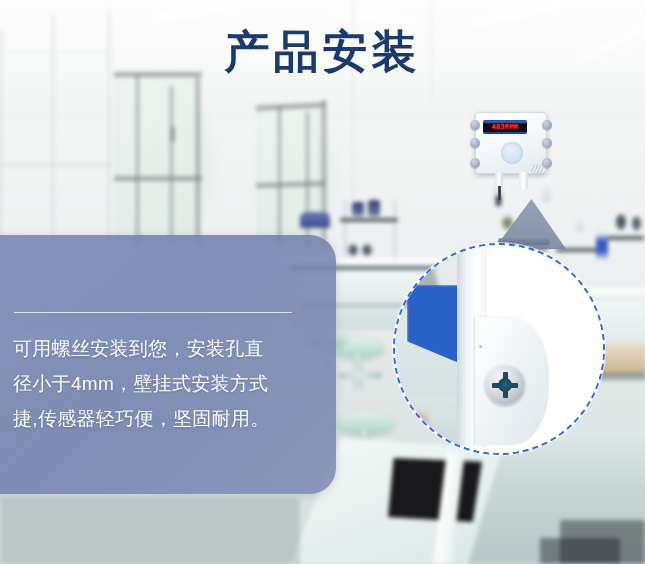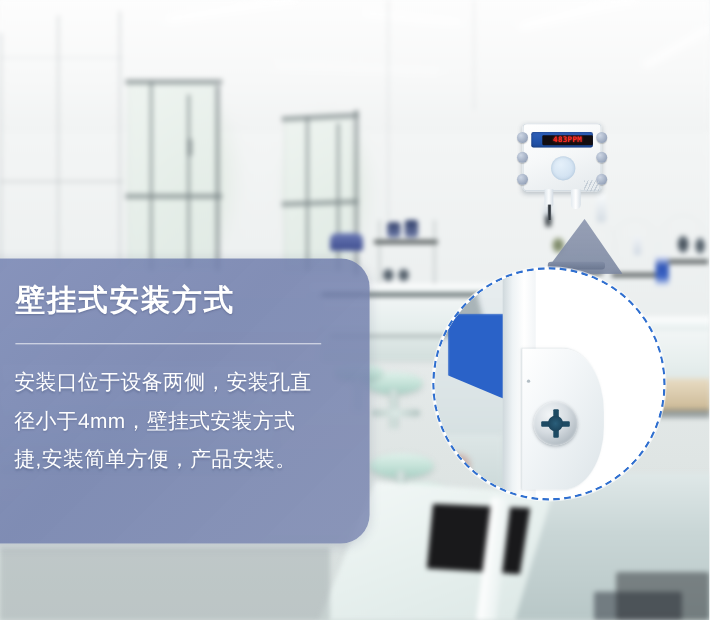--- a/index.html
+++ b/index.html
@@ -109,25 +109,25 @@
     background:linear-gradient(160deg,#ffffff 0%,#f6f8f9 45%,#e4e9ec 100%);
     border-radius:4px;
     box-shadow:0 2px 5px rgba(60,80,100,.3), inset 0 0 0 1px rgba(200,210,218,.8);
   }
   .dev-tab{
     position:absolute;width:10px;height:10px;border-radius:50%;
     background:radial-gradient(circle at 35% 32%,#cdd6e4,#9aa7bd 70%,#7d8aa2 100%);
     box-shadow:0 1px 1px rgba(0,0,0,.2);
   }
   .dev-screen{
-    position:absolute;left:14px;top:8px;width:56px;height:14px;
+    position:absolute;left:14px;top:8px;width:44px;height:14px;
     background:linear-gradient(180deg,#2f5fb8 0%,#2456ad 50%,#1c4a9c 100%);
     border-radius:2px;
     box-shadow:inset 0 0 2px rgba(0,0,0,.45);
-    display:flex;align-items:center;justify-content:flex-end;
+    display:flex;align-items:center;justify-content:center;
   }
   .dev-lcd{
     width:46px;height:9px;background:#120d10;border-radius:1px;
     display:flex;align-items:center;justify-content:center;
     color:#ff2a22;font-family:"DejaVu Sans Mono","Liberation Mono",monospace;
     font-size:7px;font-weight:700;letter-spacing:.2px;
     text-shadow:0 0 2px #ff3b2e;
   }
   .dev-vent{
     position:absolute;left:32px;top:30px;width:22px;height:22px;border-radius:50%;
@@ -365,20 +365,21 @@
                   clip-path:polygon(6% 0%,100% 6%,90% 100%,0% 92%);"></div>
       <div class="bench-top" style="left:440px;top:452px;width:18px;height:112px;background:linear-gradient(90deg,#ffffff,#e9f1f0);transform:skewX(-7deg);"></div>
       <div class="bench-dark" style="left:540px;top:538px;width:80px;height:26px;background:rgba(90,98,104,.75);border-radius:2px;"></div>
 
       <div class="bench-dark" style="left:0;top:498px;width:300px;height:66px;background:rgba(140,152,156,.35);"></div>
       <div class="bench-dark" style="left:560px;top:520px;width:85px;height:44px;background:rgba(30,34,38,.45);border-radius:3px;"></div>
 
     </div>
   </div>
 
+  <div class="page-title">产品安装</div>
 
   <div class="device">
     <div class="dev-body"></div>
     <div class="dev-tab" style="left:1px;top:8px;"></div>
     <div class="dev-tab" style="left:1px;top:26px;"></div>
     <div class="dev-tab" style="left:1px;top:46px;"></div>
     <div class="dev-tab" style="right:1px;top:8px;"></div>
     <div class="dev-tab" style="right:1px;top:26px;"></div>
     <div class="dev-tab" style="right:1px;top:46px;"></div>
     <div class="dev-screen">
@@ -404,22 +405,21 @@
       <div class="mag-edge"></div>
       <div class="mag-white"></div>
       <div class="mag-bracket"></div>
       <div class="mag-dot"></div>
       <div class="mag-screw"></div>
       <div class="mag-screwhole"></div>
     </div>
   </div>
 
   <div class="panel">
-    <div class="panel-heading">壁挂式安装方式</div>
     <div class="panel-divider"></div>
     <div class="panel-body">
-      <p>安装口位于设备两侧，安装孔直</p>
+      <p>可用螺丝安装到您，安装孔直</p>
       <p>径小于4mm，壁挂式安装方式</p>
-      <p>捷,安装简单方便，产品安装。</p>
+      <p>捷,传感器轻巧便，坚固耐用。</p>
     </div>
   </div>
 
 </div>
 
 </body></html>

